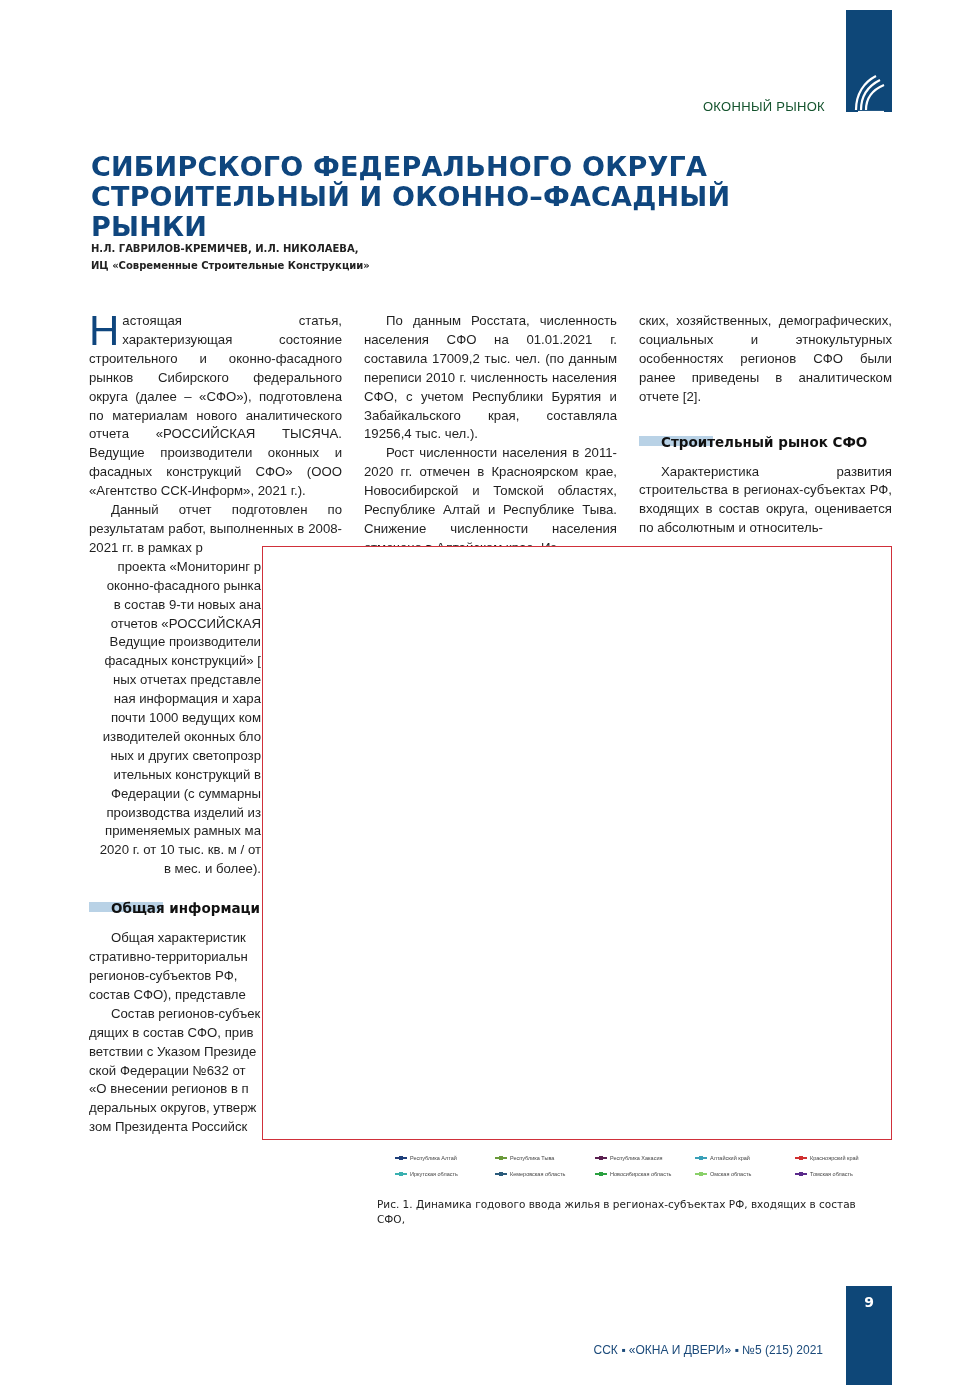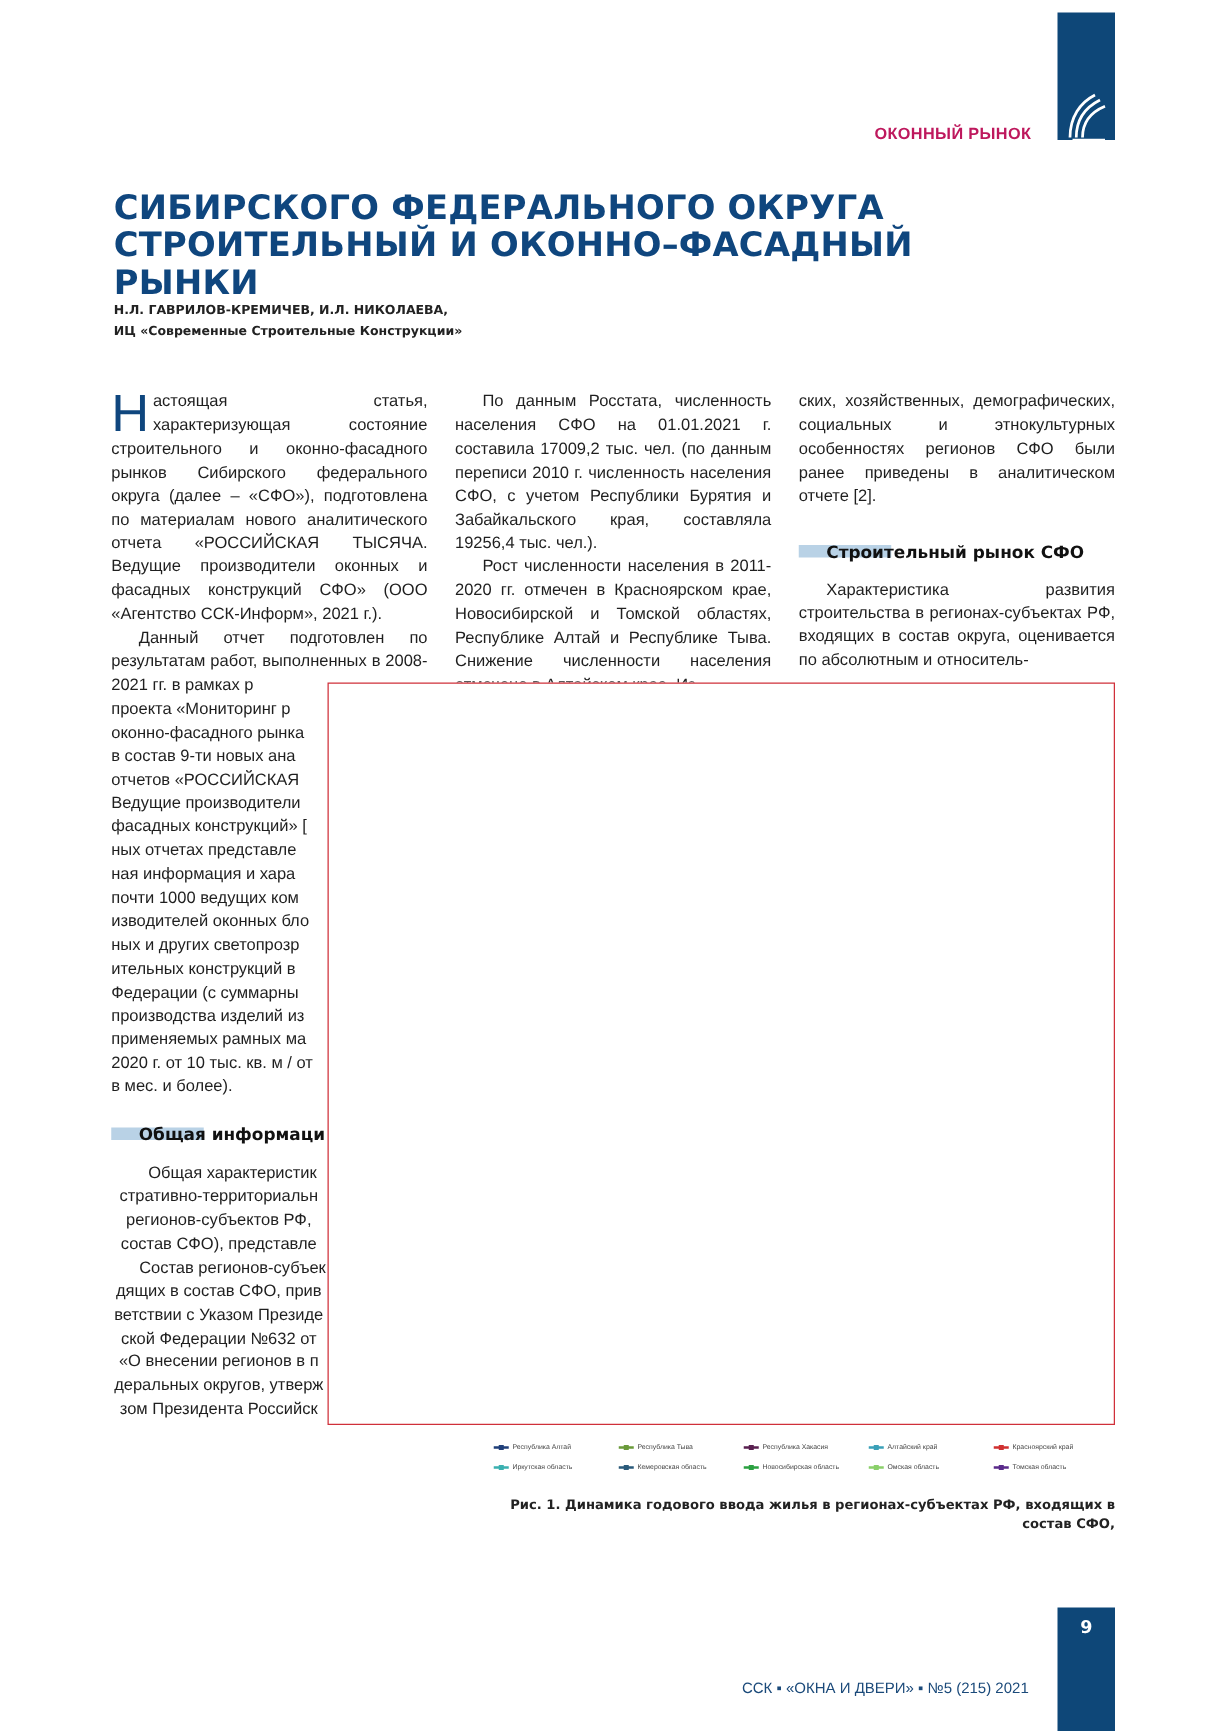--- a/index.html
+++ b/index.html
@@ -2,21 +2,21 @@
 <html><head>
 <meta charset="utf-8">
 <style>
   html, body { margin: 0; padding: 0; background: #ffffff; }
   body { width: 980px; height: 1385px; position: relative; overflow: hidden;
          font-family: "Liberation Sans", sans-serif; color: #1f1f1f; }
   .abs { position: absolute; }
   .top-tab { left: 846px; top: 10px; width: 46px; height: 102px; background: #0e4778; }
   .top-tab svg { position: absolute; left: 6px; top: 62px; }
   .section-label { left: 600px; top: 99px; width: 225px; text-align: right;
-       font-size: 13px; font-weight: bold; color: #be185d; letter-spacing: 0.3px; }
+       font-size: 13px; font-weight: normal; color: #14532d; letter-spacing: 0.3px; }
   .title { left: 91px; top: 152px; width: 760px; font-size: 27px; line-height: 30px;
        font-weight: 900; color: #0f467e; letter-spacing: 0.2px; font-family: "DejaVu Sans", sans-serif; }
   .authors { left: 91px; top: 240px; font-size: 10px; line-height: 17px; font-weight: bold;
        color: #222; font-family: "DejaVu Sans", sans-serif; }
   .col { top: 312px; width: 253px; font-size: 13.2px; line-height: 18.9px; text-align: justify; }
   .col p { margin: 0; text-indent: 22px; }
   .col p.noindent { text-indent: 0; }
   .col1 { left: 89px; } .col2 { left: 364px; } .col3 { left: 639px; }
   .dropcap { float: left; font-size: 42px; line-height: 34px; color: #0f467e;
        margin: 2px 3px 0 0; font-weight: normal; }
@@ -24,22 +24,22 @@
   .sec-head .bar { position: absolute; left: 0; top: 3px; width: 74px; height: 10px; background: #b9d2e6; }
   .sec-head .txt { position: absolute; left: 22px; top: 0; font-weight: bold; font-size: 13.5px;
        font-family: "DejaVu Sans", sans-serif; color: #111; white-space: nowrap; }
   .mask { left: 262px; top: 546px; width: 628px; height: 592px; background: #ffffff;
        border: 1.5px solid #d0303a; }
   .legend { left: 395px; top: 1150px; width: 500px; font-size: 5.5px; color: #444; }
   .legend .row { display: flex; height: 16px; align-items: center; }
   .legend .item { width: 100px; display: flex; align-items: center; }
   .legend .sw { width: 12px; height: 1.5px; margin-right: 3px; position: relative; }
   .legend .sw::after { content: ""; position: absolute; left: 4px; top: -1.5px; width: 4px; height: 4px; background: inherit; }
-  .caption { left: 392px; top: 1197px; width: 500px; font-size: 10.5px; line-height: 15px;
-       font-weight: bold; font-family: "DejaVu Sans", sans-serif; color: #222; text-align: right; }
+  .caption { left: 377px; top: 1197px; width: 500px; font-size: 10.5px; line-height: 15px;
+       font-weight: normal; font-family: "DejaVu Sans", sans-serif; color: #222; }
   .footer-text { left: 560px; top: 1295px; width: 263px; text-align: right; font-size: 12px; color: #1b4a7a; margin-top: 48px; }
   .footer-tab { left: 846px; top: 1286px; width: 46px; height: 99px; background: #0e4778; }
   .page-num { position: absolute; left: 0; top: 8px; width: 46px; text-align: center;
        color: #fff; font-weight: bold; font-size: 14px; font-family: "DejaVu Sans", sans-serif; }
 </style>
 </head>
 <body>
 
 <div class="abs top-tab">
   <svg width="34" height="42" viewBox="0 0 34 42">
@@ -58,21 +58,21 @@
   <div>СТРОИТЕЛЬНЫЙ И ОКОННО–ФАСАДНЫЙ РЫНКИ</div>
 </div>
 <div class="abs authors">
   <div>Н.Л. ГАВРИЛОВ-КРЕМИЧЕВ, И.Л. НИКОЛАЕВА,</div>
   <div>ИЦ «Современные Строительные Конструкции»</div>
 </div>
 
 <div class="abs col col1">
   <p class="noindent"><span class="dropcap">Н</span><span>астоящая статья, характеризующая состояние строительного и оконно-фасадного рынков Сибирского федерального округа (далее – «СФО»), подготовлена по материалам нового аналитического отчета «РОССИЙСКАЯ ТЫСЯЧА. Ведущие производители оконных и фасадных конструкций СФО» (ООО «Агентство ССК-Информ», 2021 г.).</span></p>
   <p>Данный отчет подготовлен по результатам работ, выполненных в 2008-2021 гг. в рамках р</p>
-  <div style="width:172px; text-align:left;">
+  <div style="width:172px; text-align:right;">
     <div>проекта «Мониторинг р</div>
     <div>оконно-фасадного рынка</div>
     <div>в состав 9-ти новых ана</div>
     <div>отчетов «РОССИЙСКАЯ</div>
     <div>Ведущие производители</div>
     <div>фасадных конструкций» [</div>
     <div>ных отчетах представле</div>
     <div>ная информация и хара</div>
     <div>почти 1000 ведущих ком</div>
     <div>изводителей оконных бло</div>
@@ -81,21 +81,21 @@
     <div>Федерации (с суммарны</div>
     <div>производства изделий из</div>
     <div>применяемых рамных ма</div>
     <div>2020 г. от 10 тыс. кв. м / от</div>
     <div>в мес. и более).</div>
   </div>
   <div class="sec-head">
     <div class="bar"></div>
     <div class="txt">Общая информаци</div>
   </div>
-  <div style="width:172px; text-align:center;">
+  <div style="width:172px; text-align:left;">
     <div style="text-indent:22px">Общая характеристик</div>
     <div>стративно-территориальн</div>
     <div>регионов-субъектов РФ,</div>
     <div>состав СФО), представле</div>
     <div style="text-indent:22px">Состав регионов-субъек</div>
     <div>дящих в состав СФО, прив</div>
     <div>ветствии с Указом Президе</div>
     <div>ской Федерации №632 от</div>
     <div>«О внесении регионов в п</div>
     <div>деральных округов, утверж</div>

